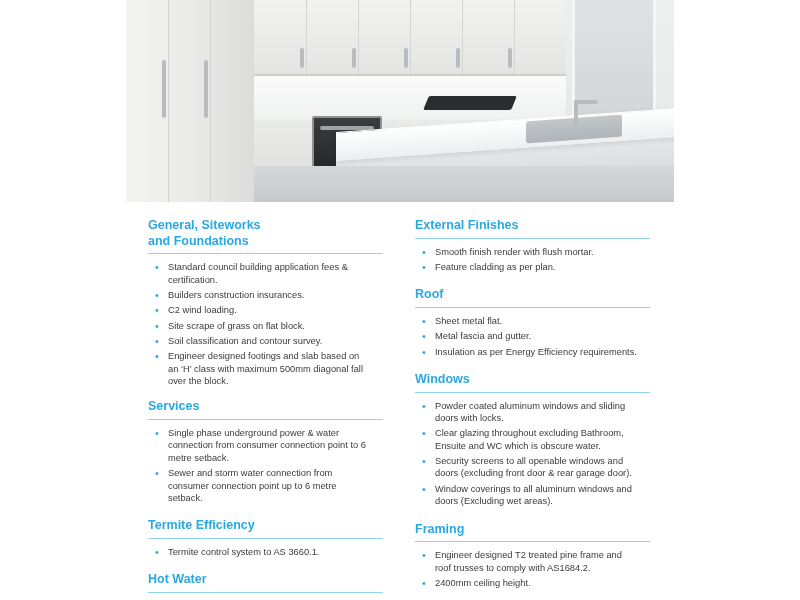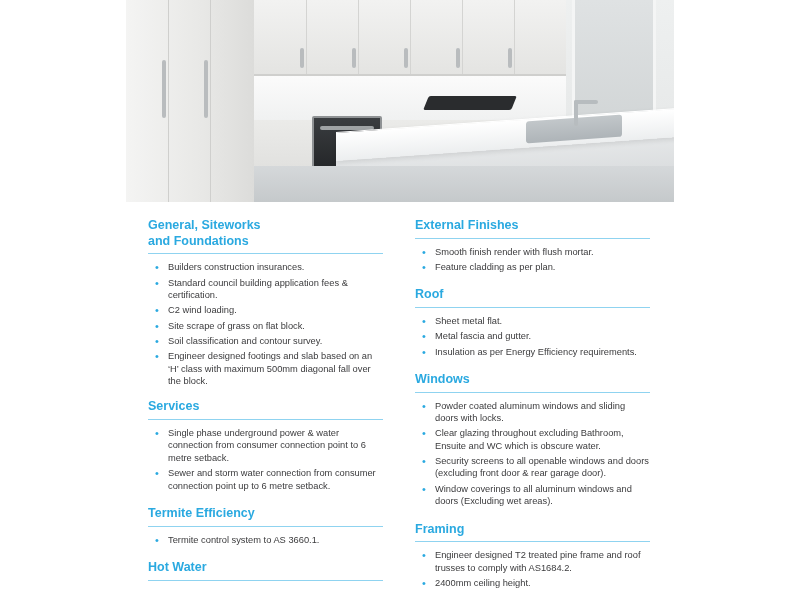--- a/index.html
+++ b/index.html
@@ -185,21 +185,21 @@
     font-weight: bold;
     color: #2aa9e0;
     line-height: 1.25;
     border-bottom: 1px solid #8fd3f0;
   }
   .sec-block { margin-bottom: 14px; }
   .sec-block.first { margin-bottom: 12px; }
 
   ul.items {
     list-style: none;
-    margin: 7px 0 0 0;
+    margin: 7px 12px 0 0;
     padding: 0;
   }
   ul.items li {
     position: relative;
     padding-left: 20px;
     margin-bottom: 3px;
     font-size: 9.3px;
     line-height: 1.33;
     color: #3b3b3d;
   }
@@ -250,22 +250,22 @@
       <div class="tap"></div>
       <div class="floor"></div>
     </div>
   </div>
 
   <div class="col col-left">
 
     <div class="sec-block first">
       <h2 class="section"><span>General, Siteworks</span><br><span>and Foundations</span></h2>
       <ul class="items">
+        <li>Standard council building application fees &amp; certification.</li>
         <li>Builders construction insurances.</li>
-        <li>Standard council building application fees &amp; certification.</li>
         <li>C2 wind loading.</li>
         <li>Site scrape of grass on flat block.</li>
         <li>Soil classification and contour survey.</li>
         <li>Engineer designed footings and slab based on an ‘H’ class with maximum 500mm diagonal fall over the block.</li>
       </ul>
     </div>
 
     <div class="sec-block">
       <h2 class="section">Services</h2>
       <ul class="items">

